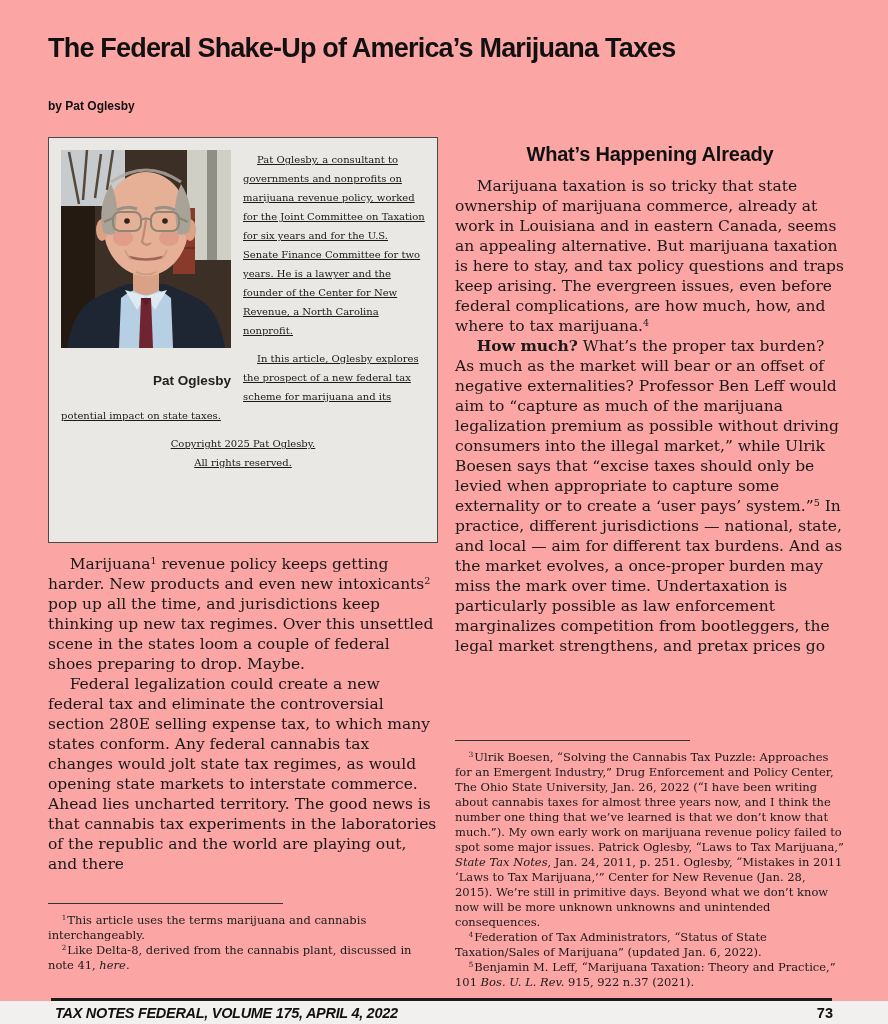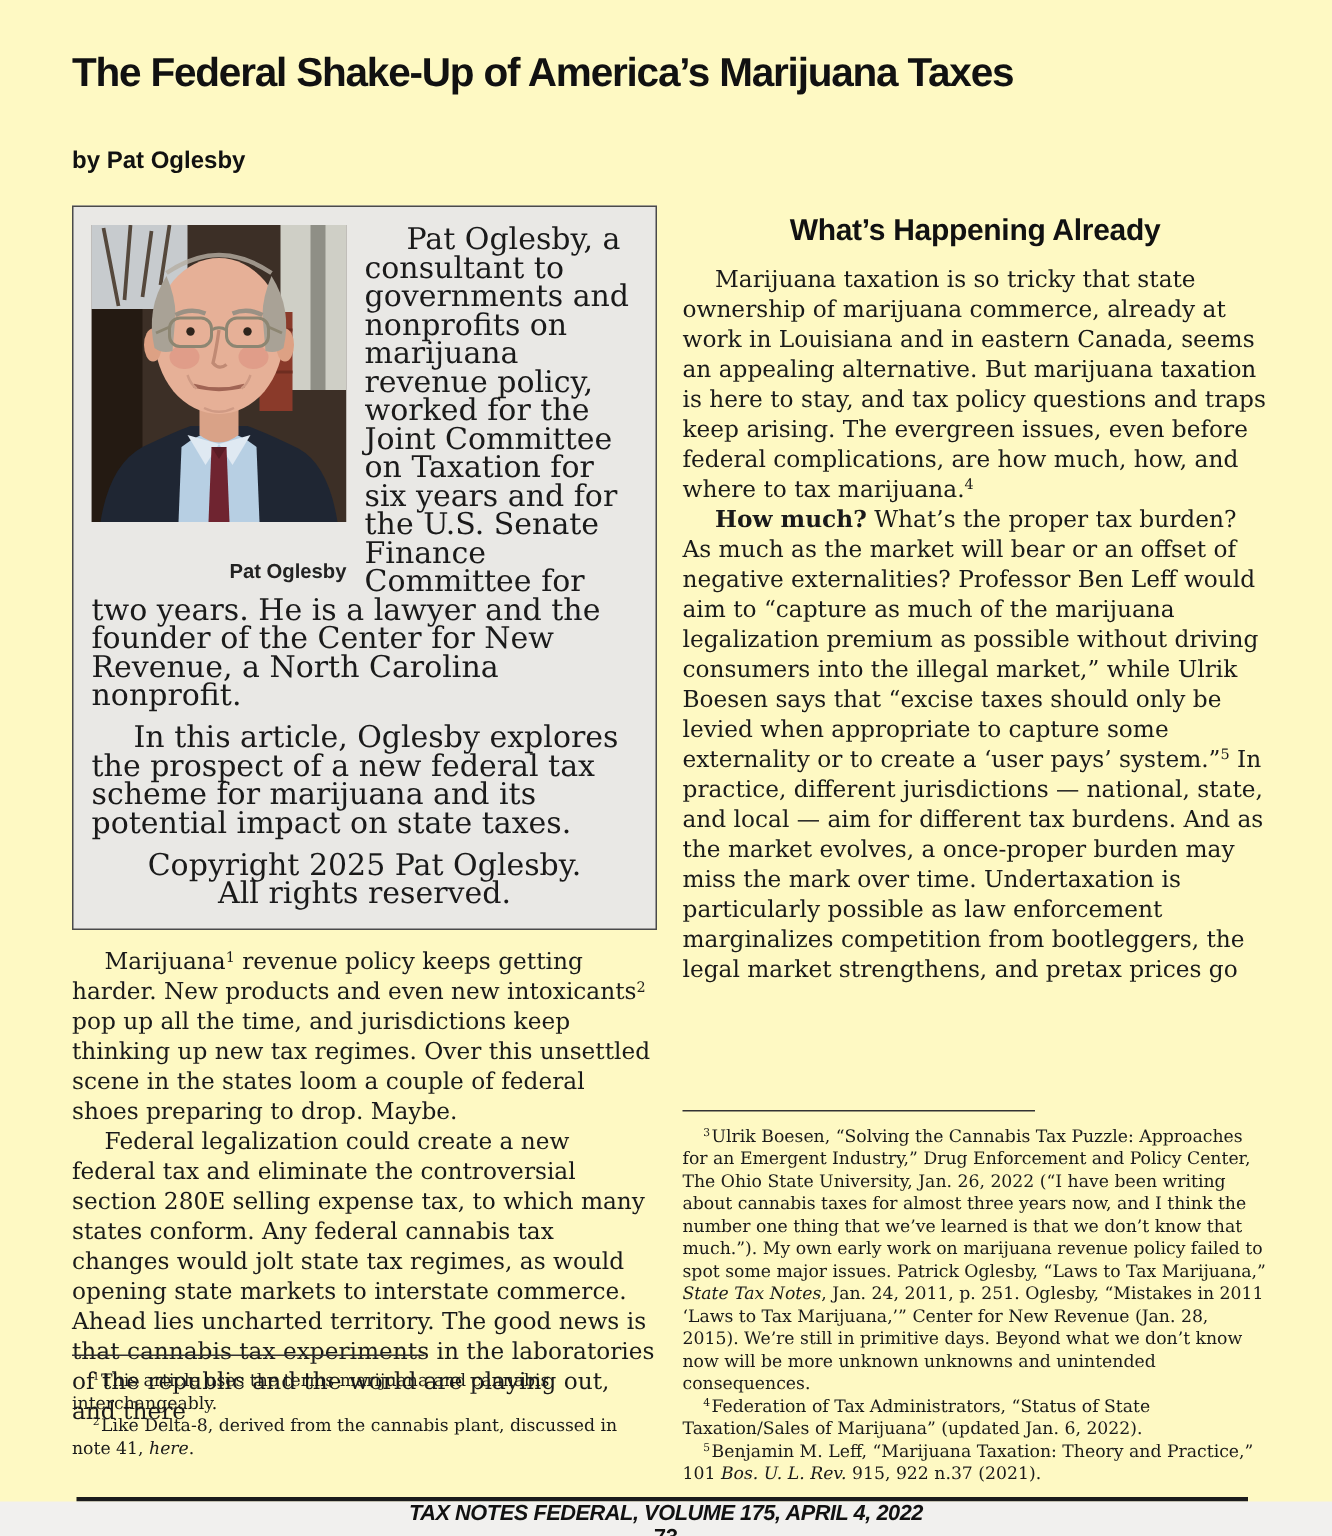--- a/index.html
+++ b/index.html
@@ -1,47 +1,47 @@
 <!DOCTYPE html>
 <html><head>
 <meta charset="utf-8">
 <style>
   * { margin:0; padding:0; box-sizing:border-box; }
   html,body { background:#ffffff; }
   .page {
-    position:relative; width:888px; height:1024px; background:#fef9c3;
+    position:relative; width:888px; height:1024px; background:#fca5a5;
     overflow:hidden; color:#1a1a1a;
     font-family:"DejaVu Serif", serif;
   }
   .page-title {
     position:absolute; left:48px; top:33px; width:800px;
     font-family:"Liberation Sans", sans-serif;
     font-size:27px; font-weight:bold; letter-spacing:-0.8px; color:#111;
   }
   .byline {
     position:absolute; left:48px; top:99px;
     font-family:"Liberation Sans", sans-serif;
-    font-size:16px; font-weight:bold; color:#111;
+    font-size:12px; font-weight:bold; color:#111;
   }
   .col { position:absolute; width:390px; font-size:15.5px; line-height:20px; text-align:left; }
   .col-left  { left:48px;  top:137px; }
   .col-right { left:455px; top:130px; }
 
   .author-box {
     border:1px solid #4a4a4a; background:#e9e8e5;
     padding:12px 12px 14px 12px; min-height:406px; overflow:hidden;
     margin-bottom:11px;
   }
   .photo-fig { float:left; width:170px; margin:0 12px 2px 0; }
   .photo-fig svg { display:block; }
   .photo-caption {
     text-align:right; font-family:"Liberation Sans", sans-serif;
     font-size:13.5px; font-weight:bold; color:#222; margin-top:23px;
   }
-  .bio p { font-size:20px; line-height:19px; }
+  .bio p { font-size:10px; line-height:19px;text-decoration:underline; }
   .indent { text-indent:1.4em; }
   .noindent { text-indent:0; }
   .summary { margin-top:9px; }
   .copyright { margin-top:9px; text-align:center; }
 
   .body-par { text-indent:1.4em; }
   sup { font-size:0.62em; vertical-align:baseline; position:relative; top:-0.5em; line-height:0; }
 
   .section-heading {
     text-align:center; font-family:"Liberation Sans", sans-serif;
@@ -53,21 +53,21 @@
   .footnotes-left  { left:48px;  top:903px; }
   .footnotes-right { left:455px; top:740px; }
   .fn-rule { width:235px; border-top:1.5px solid #333; margin-bottom:9px; }
   .fn { text-indent:1.2em; }
   .fn sup { margin-right:1px; }
 
   .footer-rule { position:absolute; left:51px; top:998px; width:781px; height:3px; background:#1c1c1c; }
   .footer-strip {
     position:absolute; left:0; top:1001px; width:888px; height:23px;
     background:#f1f0ee; display:flex; align-items:center;
-    justify-content:space-between; padding:0 55px;flex-direction:column;
+    justify-content:space-between; padding:0 55px;
   }
   .footer-journal, .footer-page {
     font-family:"Liberation Sans", sans-serif; font-size:14.5px;
     font-weight:bold; color:#111;
   }
   .footer-journal { font-style:italic; letter-spacing:-0.3px; }
 </style>
 </head>
 <body>
 

